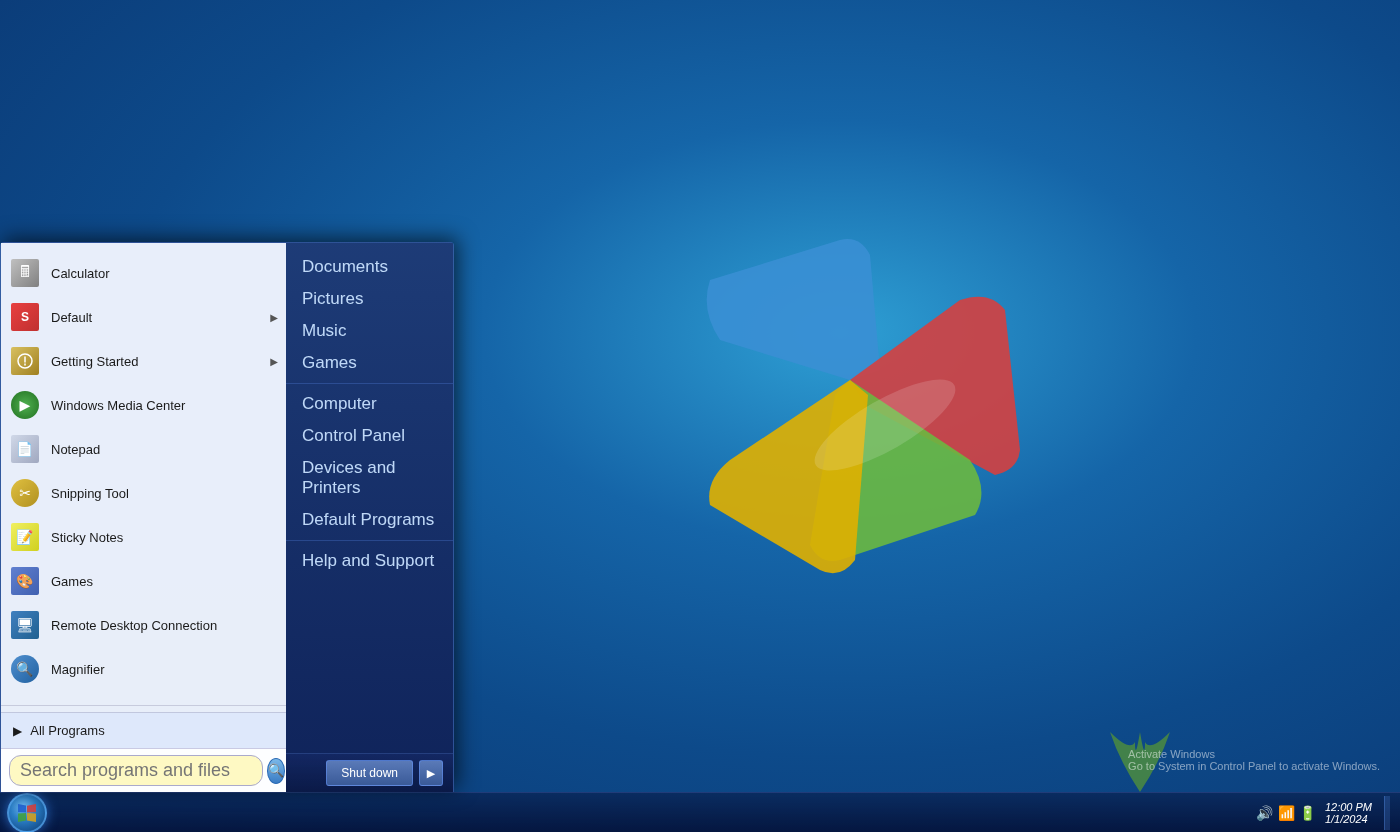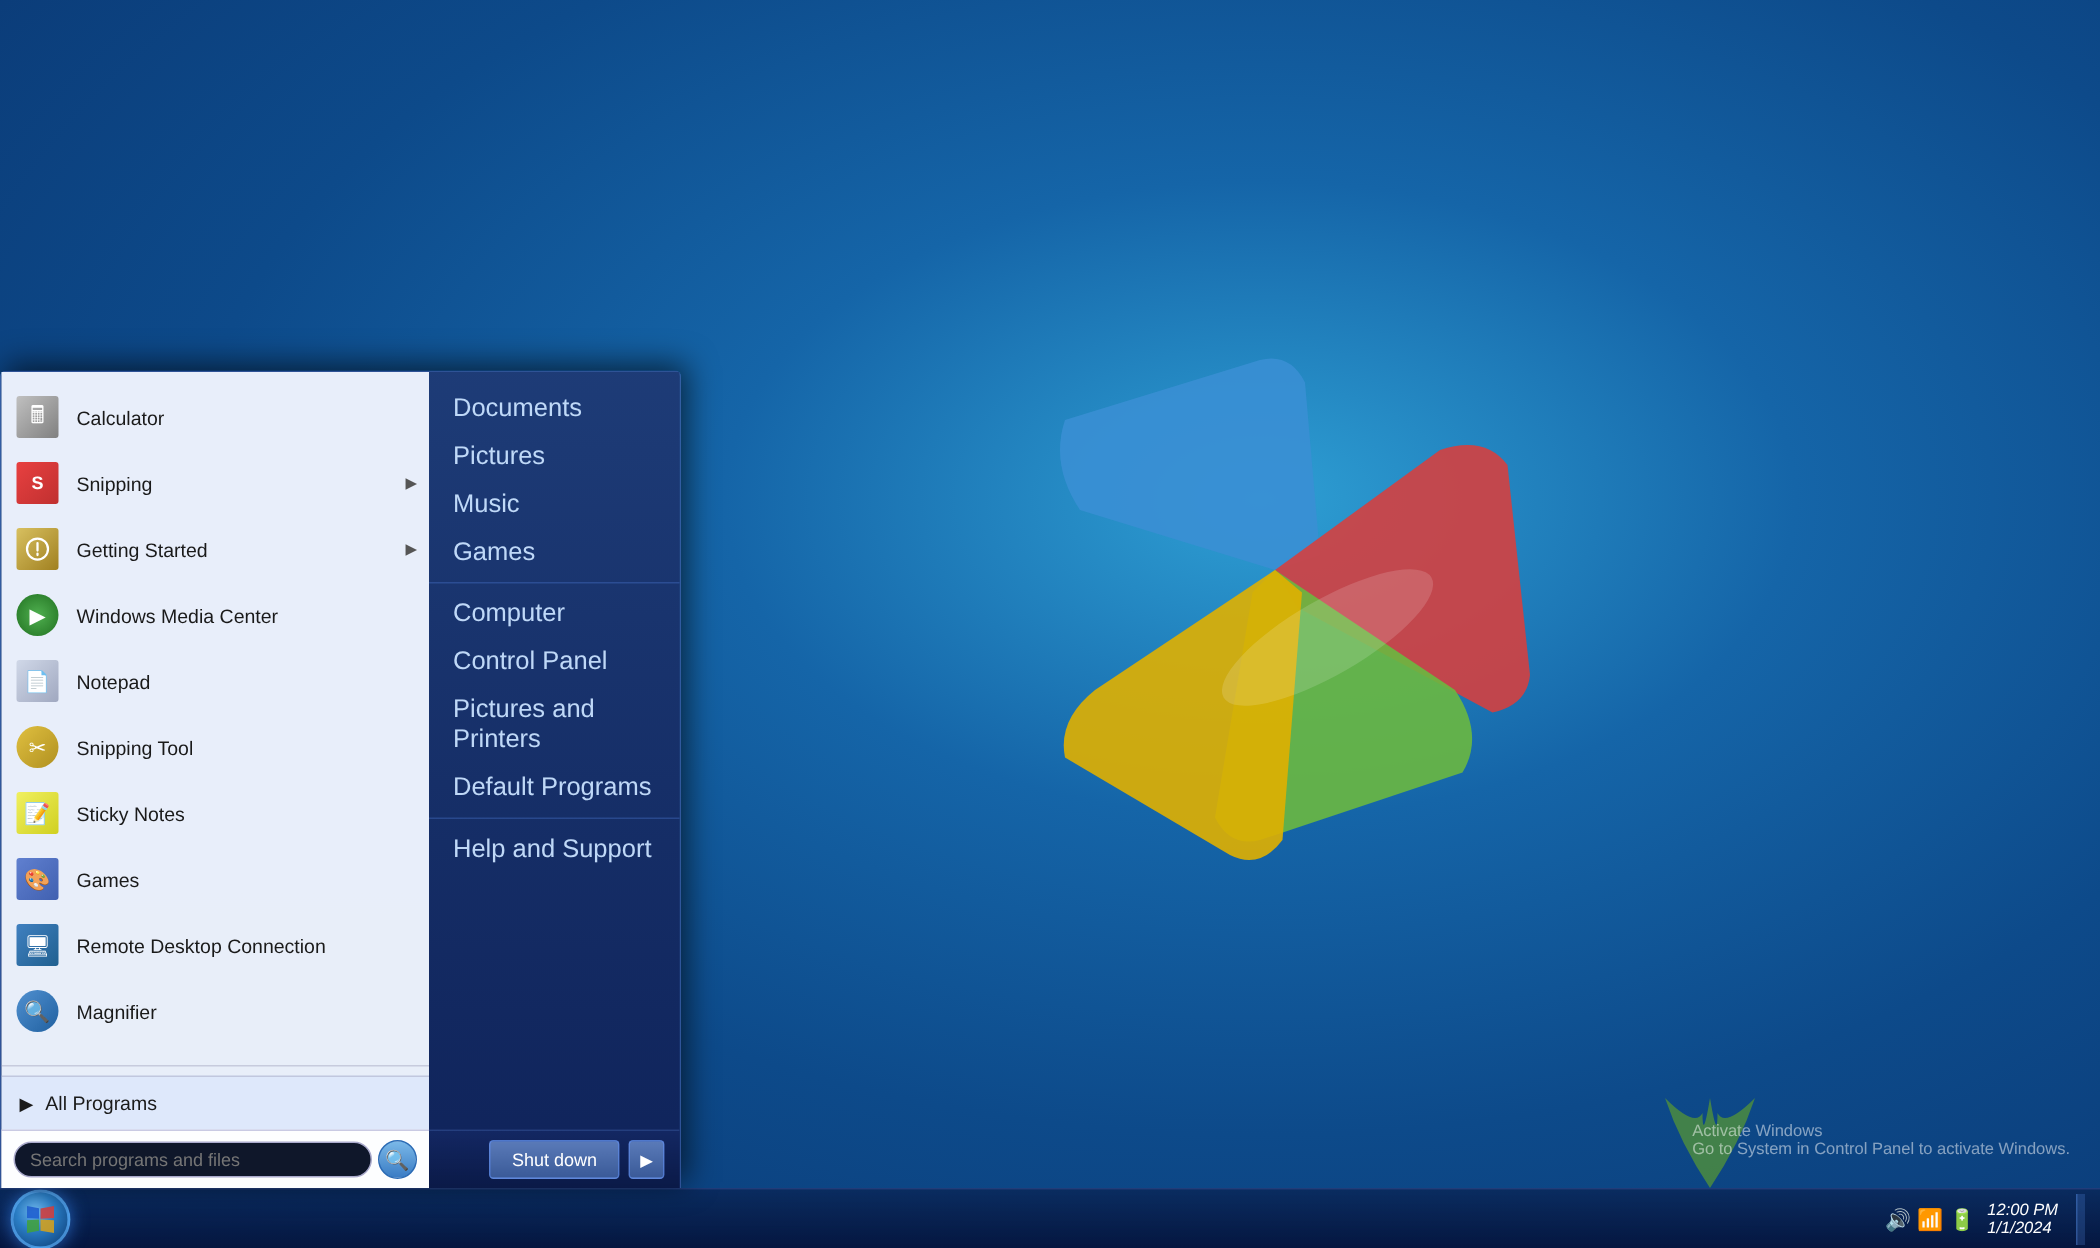--- a/index.html
+++ b/index.html
@@ -171,22 +171,22 @@
       border-top: 1px solid rgba(150,150,200,0.5);
       padding: 6px 8px;
       gap: 4px;
     }
 
     .search-input {
       flex: 1;
       border: 1px solid #aac;
       border-radius: 12px;
       padding: 4px 10px;
-      font-size: 12px;
-      background: #0f172a;
+      font-size: 18px;
+      background: #fef9c3;
       color: #888;
       outline: none;
     }
 
     .search-btn {
       width: 26px;
       height: 26px;
       border-radius: 50%;
       background: linear-gradient(to bottom, #7ab8e8, #3a7cc4);
       border: 1px solid #2a6ab4;
@@ -351,21 +351,21 @@
           <div class="menu-item-icon">
             <div class="icon-calc">🖩</div>
           </div>
           <span class="menu-item-label">Calculator</span>
         </div>
 
         <div class="menu-item">
           <div class="menu-item-icon">
             <div class="icon-sketchup" style="font-size:12px;font-weight:bold;">S</div>
           </div>
-          <span class="menu-item-label">Snipping</span>
+          <span class="menu-item-label">Default</span>
           <span class="menu-item-arrow">▶</span>
         </div>
 
         <div class="menu-item">
           <div class="menu-item-icon">
             <div class="icon-getting-started" style="background:linear-gradient(135deg,#d8c060,#a08020);">
               <svg width="18" height="18" viewBox="0 0 18 18">
                   <circle cx="9" cy="9" r="7" fill="none" stroke="white" stroke-width="1.5"></circle>
                   <path d="M9 5 L9 10 M9 12 L9 13" stroke="white" stroke-width="1.5" stroke-linecap="round"></path>
                 </svg>
@@ -447,21 +447,21 @@
       <div class="right-links">
         <a class="right-link">Documents</a>
         <a class="right-link">Pictures</a>
         <a class="right-link">Music</a>
         <a class="right-link">Games</a>
 
         <div class="separator" style="background:rgba(100,150,255,0.25);margin:4px 0;"></div>
 
         <a class="right-link">Computer</a>
         <a class="right-link">Control Panel</a>
-        <a class="right-link">Pictures and Printers</a>
+        <a class="right-link">Devices and Printers</a>
         <a class="right-link">Default Programs</a>
 
         <div class="separator" style="background:rgba(100,150,255,0.25);margin:4px 0;"></div>
 
         <a class="right-link">Help and Support</a>
       </div>
 
       <div class="shutdown-bar">
         <div style="flex:1"></div>
         <button class="shutdown-btn">Shut down</button>

